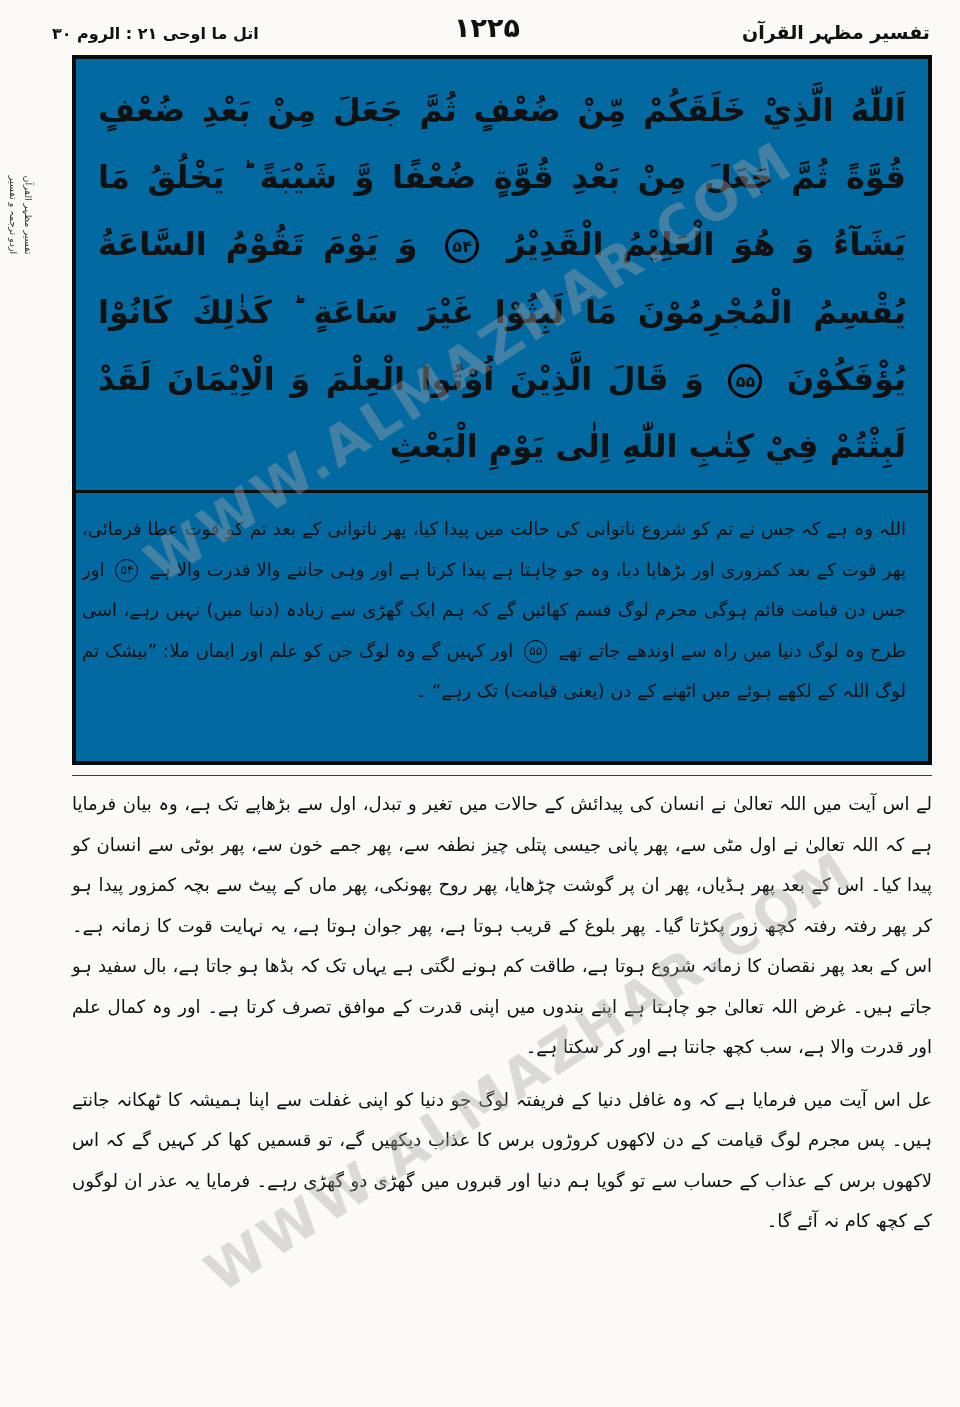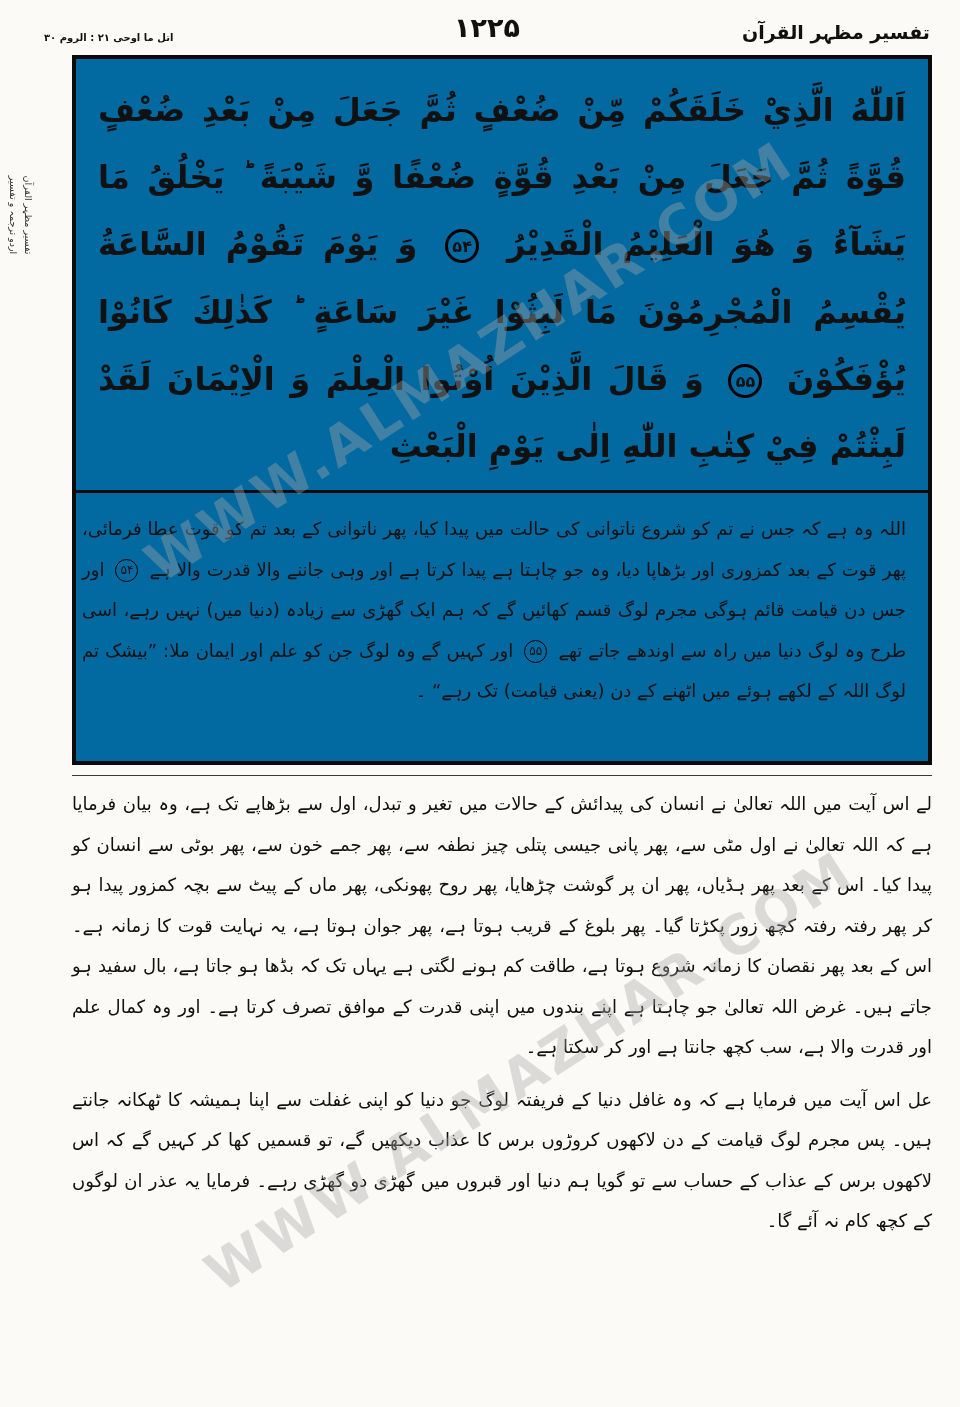--- a/index.html
+++ b/index.html
@@ -16,21 +16,21 @@
   
   .header {
     direction: rtl;
     display: grid;
     grid-template-columns: 1fr auto 1fr;
     align-items: end;
     padding: 12px 30px 4px 44px;
   }
   .h-title { font-size: 19px; font-weight: bold; justify-self: start; }
   .h-page  { font-size: 27px; font-weight: bold; letter-spacing: 5px; justify-self: center; text-align: center; }
-  .h-ref   { font-size: 10px; font-weight: bold; justify-self: end; white-space: nowrap; }
+  .h-ref   { font-size: 16px; font-weight: bold; justify-self: end; white-space: nowrap; margin-left: 8px; }
 
   
   .side-note {
     position: absolute;
     top: 100px; left: 36px;
     transform: rotate(90deg);
     transform-origin: 0 0;
     direction: rtl;
     width: 230px;
     font-size: 9.5px;

